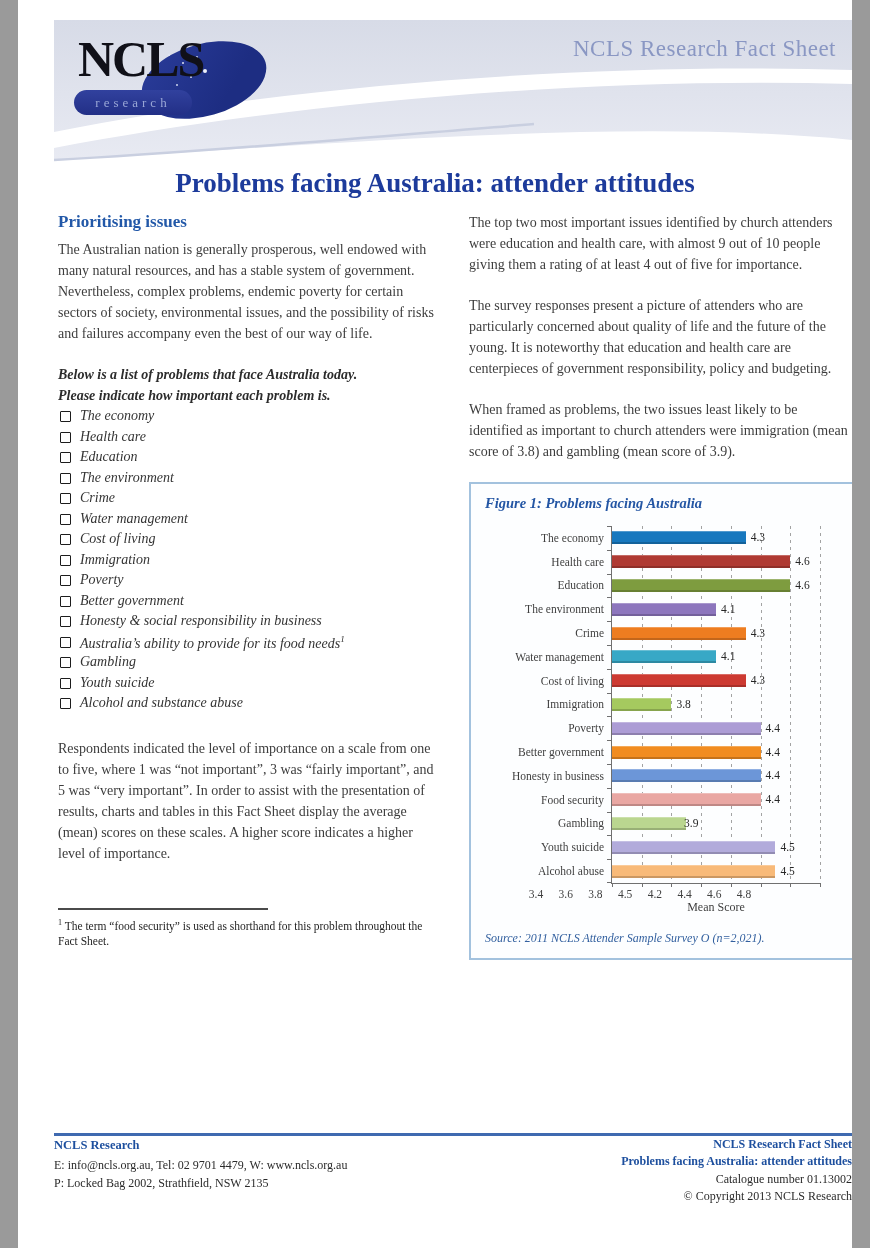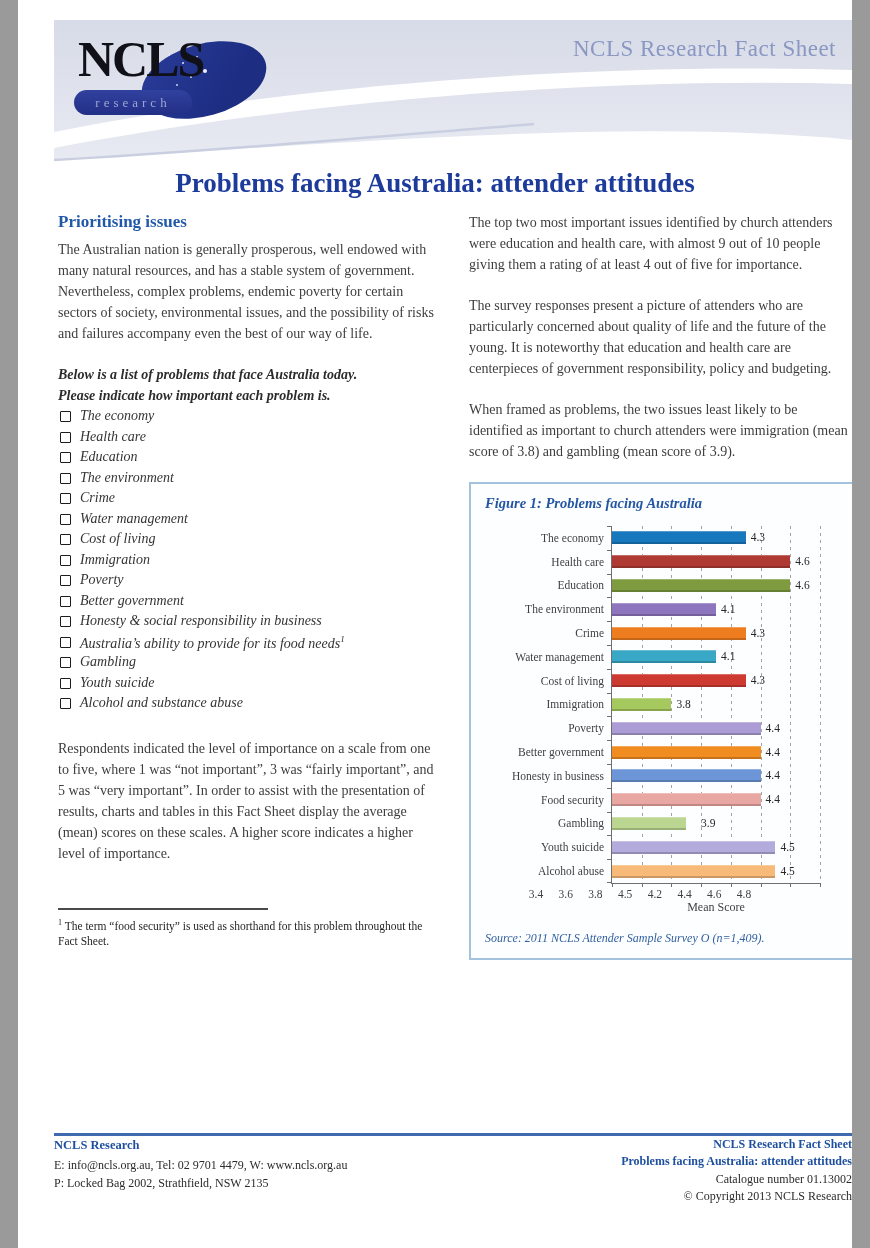--- a/index.html
+++ b/index.html
@@ -250,21 +250,21 @@
                 <div class="bar" style="top: 219.6px; left: 0px; width: 148.571px; background: rgb(241, 140, 32);"></div>
                 <div class="bar-value" style="top: 219.6px; left: 153.571px;">4.4</div>
                 <div class="ytick" style="top: 238px;"></div>
                 <div class="bar" style="top: 243.4px; left: 0px; width: 148.571px; background: rgb(108, 150, 216);"></div>
                 <div class="bar-value" style="top: 243.4px; left: 153.571px;">4.4</div>
                 <div class="ytick" style="top: 261.8px;"></div>
                 <div class="bar" style="top: 267.2px; left: 0px; width: 148.571px; background: rgb(233, 167, 163);"></div>
                 <div class="bar-value" style="top: 267.2px; left: 153.571px;">4.4</div>
                 <div class="ytick" style="top: 285.6px;"></div>
                 <div class="bar" style="top: 291px; left: 0px; width: 74.2857px; background: rgb(186, 214, 144);"></div>
-                <div class="bar-value" style="top: 291px; left: 89px;">3.9</div>
+                <div class="bar-value" style="top: 291px; left: 72px;">3.9</div>
                 <div class="ytick" style="top: 309.4px;"></div>
                 <div class="bar" style="top: 314.8px; left: 0px; width: 163.429px; background: rgb(178, 171, 219);"></div>
                 <div class="bar-value" style="top: 314.8px; left: 168.429px;">4.5</div>
                 <div class="ytick" style="top: 333.2px;"></div>
                 <div class="bar" style="top: 338.6px; left: 0px; width: 163.429px; background: rgb(248, 186, 121);"></div>
                 <div class="bar-value" style="top: 338.6px; left: 168.429px;">4.5</div>
                 <div class="ytick" style="top: 356px;"></div>
               </div>
           </div>
           <div class="x-axis">
@@ -272,21 +272,21 @@
               <span style="left: 29.7143px;">3.6</span>
               <span style="left: 59.4286px;">3.8</span>
               <span style="left: 89.1429px;">4.5</span>
               <span style="left: 118.857px;">4.2</span>
               <span style="left: 148.571px;">4.4</span>
               <span style="left: 178.286px;">4.6</span>
               <span style="left: 208px;">4.8</span>
             </div>
           <div class="x-title">Mean Score</div>
         </div>
-        <div class="figure-source">Source: 2011 NCLS Attender Sample Survey O (n=1,409).</div>
+        <div class="figure-source">Source: 2011 NCLS Attender Sample Survey O (n=2,021).</div>
       </div>
     </div>
 
   </div>
 
   <div class="footer">
     <div class="fl">
       <div class="fname">NCLS Research</div>
       <div>E: info@ncls.org.au, Tel: 02 9701 4479, W: www.ncls.org.au</div>
       <div>P: Locked Bag 2002, Strathfield, NSW 2135</div>

